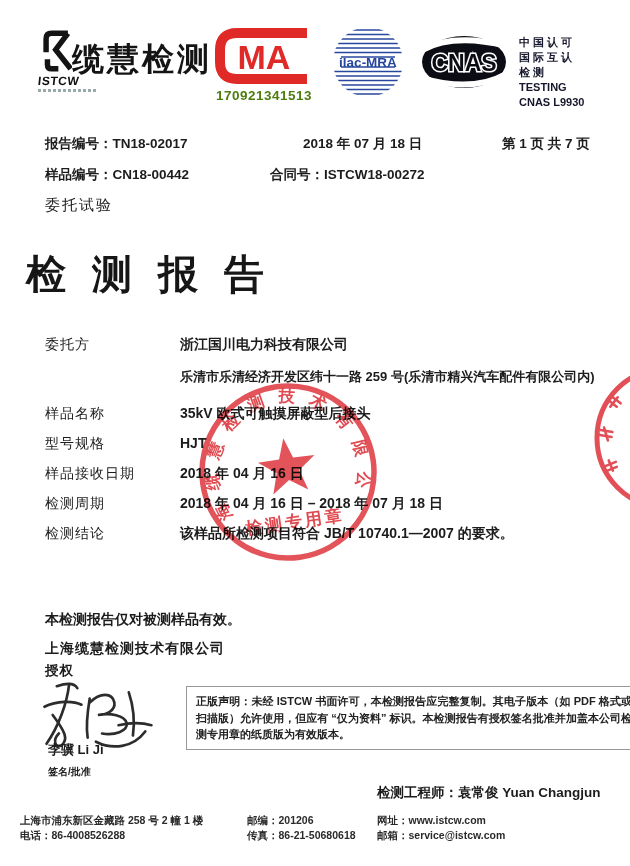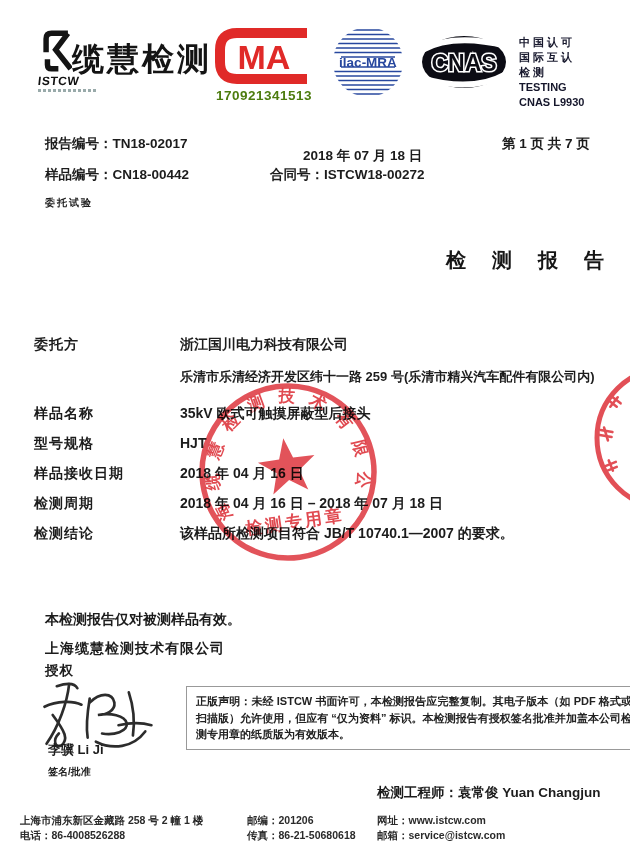--- a/index.html
+++ b/index.html
@@ -10,24 +10,24 @@
   
   .brand-cn{left:72px;top:38px;font-size:32px;font-weight:bold;letter-spacing:3px;color:#141414;}
   .istcw-text{left:38px;top:74px;font-size:12px;font-weight:bold;letter-spacing:.5px;transform:skewX(-6deg);color:#111;}
   .istcw-tagline{left:38px;top:89px;width:58px;height:3px;background:repeating-linear-gradient(90deg,#9aa 0 3px,#fff 3px 5px);}
   .cma-number{left:216px;top:88px;font-size:13.5px;font-weight:bold;color:#4d7c0f;letter-spacing:.5px;}
   .accred{left:519px;top:35px;font-size:11px;font-weight:bold;line-height:15px;color:#15162b;}
   .accred .cnl{letter-spacing:3px;}
   
   .meta{font-size:13.5px;font-weight:bold;}
   
-  .doc-title{left:0;right:0;top:247px;text-align:right;font-family:"Liberation Serif","DejaVu Serif",serif;
-             font-size:20px;font-weight:bold;letter-spacing:26px;text-indent:26px;color:#161616;}
+  .doc-title{left:0;right:0;top:247px;text-align:left;font-family:"Liberation Serif","DejaVu Serif",serif;
+             font-size:40px;font-weight:bold;letter-spacing:26px;text-indent:26px;color:#161616;}
   
-  .flabel{left:34px;font-size:14px;font-weight:bold;letter-spacing:1px;}
+  .flabel{left:45px;font-size:14px;font-weight:normal;letter-spacing:1px;}
   .fvalue{left:180px;font-size:14px;font-weight:bold;}
   .fvalue.small{font-size:13px;}
   
   .statement{left:186px;top:686px;width:436px;border:1px solid #999;padding:6px 9px;
              font-size:11px;font-weight:600;line-height:16.5px;color:#222;white-space:normal;text-align:justify;}
   .footer{font-size:10.5px;font-weight:bold;color:#2a2a2a;}
   .stamp{mix-blend-mode:multiply;}
   svg text{font-family:"Liberation Sans","DejaVu Sans",sans-serif;}
 </style>
 </head>
@@ -86,31 +86,31 @@
     <div class="cnl">中国认可</div>
     <div class="cnl">国际互认</div>
     <div class="cnl">检测</div>
     <div>TESTING</div>
     <div>CNAS L9930</div>
   </div>
 
   <div class="abs meta" style="left:45px;top:135px">
     <span>报告编号：</span><span>TN18-02017</span>
   </div>
-  <div class="abs meta" style="left:303px;top:147px">2018 年 07 月 18 日</div>
+  <div class="abs meta" style="left:303px;top:135px">2018 年 07 月 18 日</div>
   <div class="abs meta" style="left:502px;top:135px">第 1 页 共 7 页</div>
 
   <div class="abs meta" style="left:45px;top:166px">
     <span>样品编号：</span><span>CN18-00442</span>
   </div>
   <div class="abs meta" style="left:270px;top:166px">
     <span>合同号：</span><span>ISTCW18-00272</span>
   </div>
 
-  <div class="abs" style="left:45px;top:196px;font-size:10px;font-weight:bold;letter-spacing:2px">委托试验</div>
+  <div class="abs" style="left:45px;top:196px;font-size:15px;font-weight:normal;letter-spacing:2px">委托试验</div>
 
   <div class="abs doc-title">检测报告</div>
 
   <div class="abs flabel" style="top:336px">委托方</div>
   <div class="abs fvalue" style="top:336px">浙江国川电力科技有限公司</div>
   <div class="abs fvalue small" style="top:368px">乐清市乐清经济开发区纬十一路 259 号(乐清市精兴汽车配件有限公司内)</div>
 
   <div class="abs flabel" style="top:405px">样品名称</div>
   <div class="abs fvalue" style="top:405px">35kV 欧式可触摸屏蔽型后接头</div>
 

